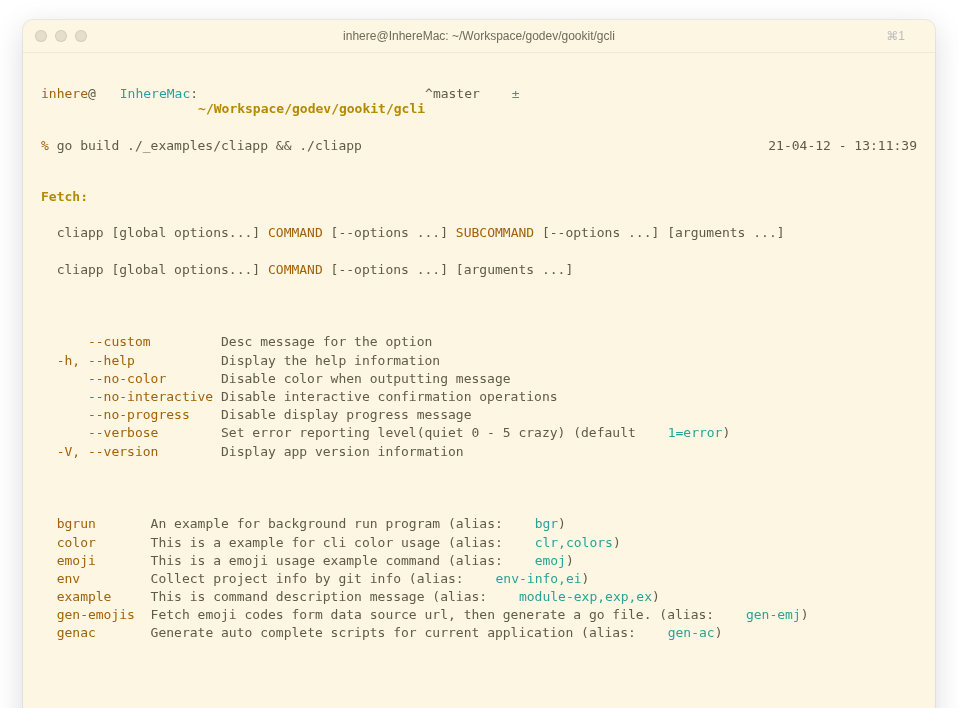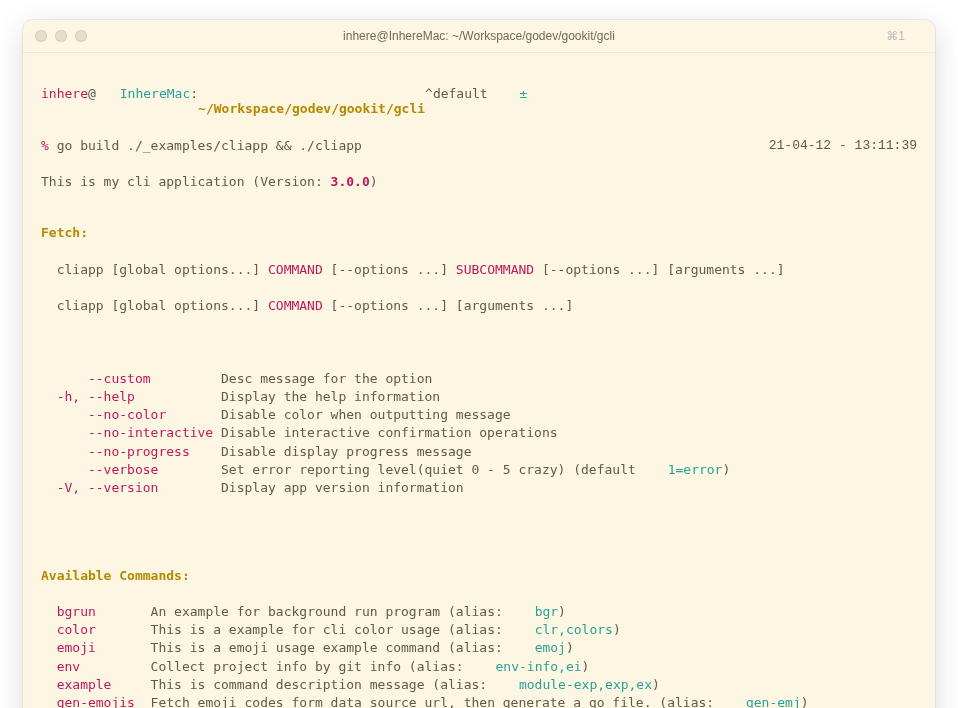--- a/index.html
+++ b/index.html
@@ -53,51 +53,48 @@
     font-family: -apple-system, BlinkMacSystemFont, sans-serif;
   }
   .term {
     padding: 14px 18px 24px 18px;
     color: #5f5a49;
     line-height: 1.4;
     white-space: pre;
   }
   .row { display: flex; }
   .muted  { color: #5f5a49; }
-  .green  { color: #be185d; }
+  .green  { color: #a16207; }
   .cyan   { color: #2aa198; padding-left: 24px; }
   .orange { color: #b58900; margin-top: 15px; }
   .bold   { font-weight: 600; }
   .time {
     margin-left: auto;
-    font-family: Liberation Mono, monospace;
   }
 </style>
 </head>
 <body>
 
 <div class="window">
   <div class="titlebar" style="position:relative;">
     <div class="traffic">
       <div class="dot"></div>
       <div class="dot"></div>
       <div class="dot"></div>
     </div>
     <div class="title">inhere@InhereMac: ~/Workspace/godev/gookit/gcli</div>
     <div class="cmdkey">⌘1</div>
   </div>
 
   <div class="term">
-<div class="row"><span class="green">inhere</span><span class="muted">@</span><span class="cyan">InhereMac</span><span class="muted">:</span><span class="orange bold">~/Workspace/godev/gookit/gcli</span><span class="muted">^</span><span class="muted">default</span><span class="cyan"> ±</span></div>
+<div class="row"><span class="green">inhere</span><span class="muted">@</span><span class="cyan">InhereMac</span><span class="muted">:</span><span class="orange bold">~/Workspace/godev/gookit/gcli</span><span class="muted">^</span><span class="muted">master</span><span class="cyan"> ±</span></div>
 <div class="row"><span class="green">%</span><span class="muted"> go build ./_examples/cliapp &amp;&amp; ./cliapp</span><span class="time muted">21-04-12 - 13:11:39</span></div>
-<div><span class="muted">This is my cli application (Version: </span><span class="green bold">3.0.0</span><span class="muted">)</span></div>
 <div class="orange bold">Fetch:</div>
 <div><span class="muted">  cliapp [global options...] </span><span class="green">COMMAND</span><span class="muted"> [--options ...] </span><span class="green">SUBCOMMAND</span><span class="muted"> [--options ...] [arguments ...]</span></div>
 <div><span class="muted">  cliapp [global options...] </span><span class="green">COMMAND</span><span class="muted"> [--options ...] [arguments ...]</span></div>
 <div> </div>
 <div id="opts"><div><span class="green">      --custom         </span><span class="muted">Desc message for the option</span></div><div><span class="green">  -h, --help           </span><span class="muted">Display the help information</span></div><div><span class="green">      --no-color       </span><span class="muted">Disable color when outputting message</span></div><div><span class="green">      --no-interactive </span><span class="muted">Disable interactive confirmation operations</span></div><div><span class="green">      --no-progress    </span><span class="muted">Disable display progress message</span></div><div><span class="green">      --verbose        </span><span class="muted">Set error reporting level(quiet 0 - 5 crazy) (default </span><span class="cyan">1=error</span><span class="muted">)</span></div><div><span class="green">  -V, --version        </span><span class="muted">Display app version information</span></div></div>
 <div> </div>
-<div class="orange bold">Available Commands:</div>
 <div id="cmds"><div>  <span class="green">bgrun</span>       <span class="muted">An example for background run program (alias: </span><span class="cyan">bgr</span><span class="muted">)</span></div><div>  <span class="green">color</span>       <span class="muted">This is a example for cli color usage (alias: </span><span class="cyan">clr,colors</span><span class="muted">)</span></div><div>  <span class="green">emoji</span>       <span class="muted">This is a emoji usage example command (alias: </span><span class="cyan">emoj</span><span class="muted">)</span></div><div>  <span class="green">env</span>         <span class="muted">Collect project info by git info (alias: </span><span class="cyan">env-info,ei</span><span class="muted">)</span></div><div>  <span class="green">example</span>     <span class="muted">This is command description message (alias: </span><span class="cyan">module-exp,exp,ex</span><span class="muted">)</span></div><div>  <span class="green">gen-emojis</span>  <span class="muted">Fetch emoji codes form data source url, then generate a go file. (alias: </span><span class="cyan">gen-emj</span><span class="muted">)</span></div><div>  <span class="green">genac</span>       <span class="muted">Generate auto complete scripts for current application (alias: </span><span class="cyan">gen-ac</span><span class="muted">)</span></div></div>
 
 
   </div>
 </div>
 
 </body></html>

